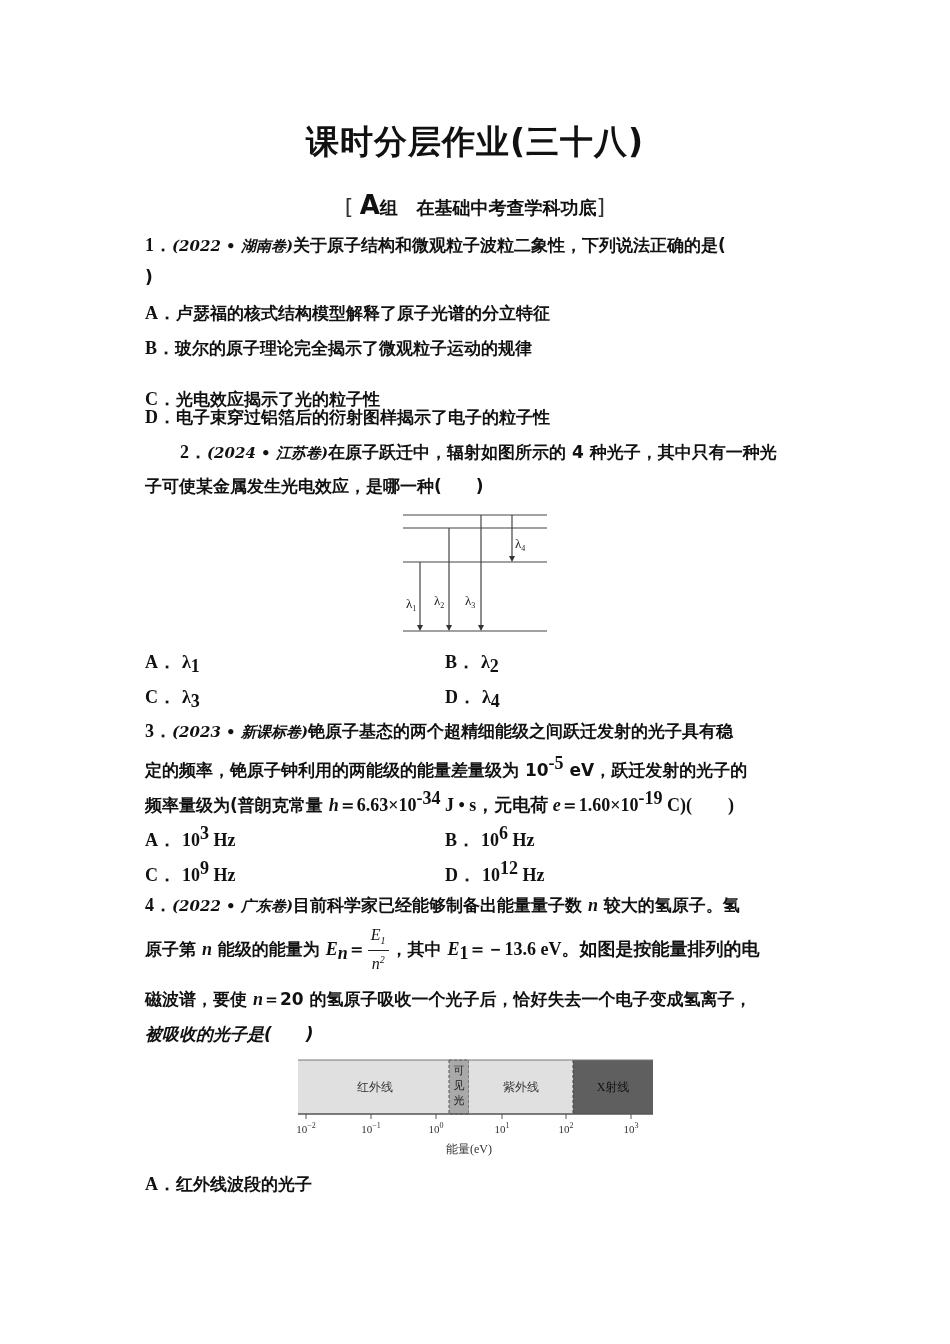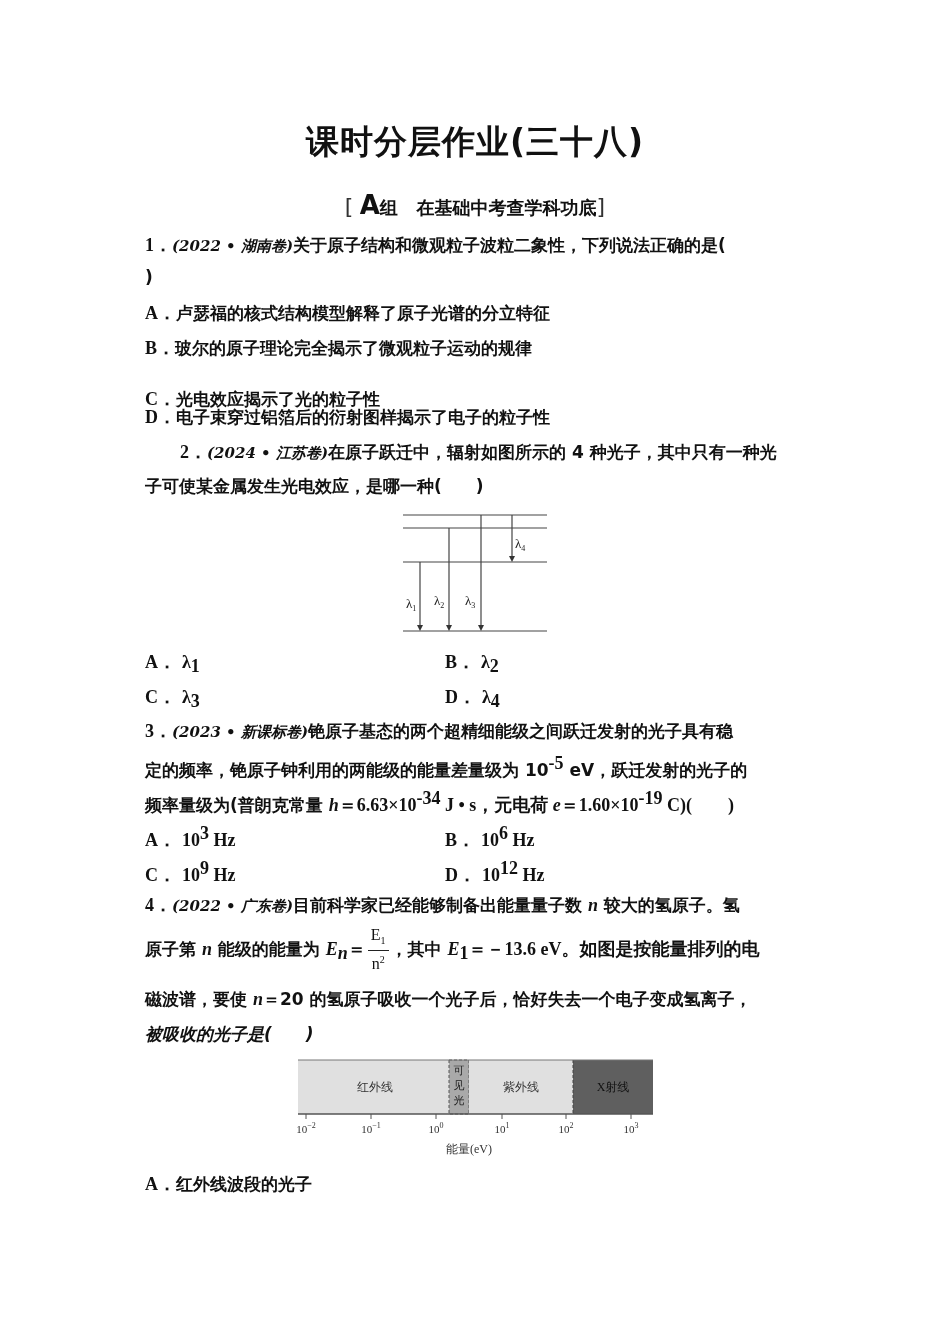--- a/index.html
+++ b/index.html
@@ -12,21 +12,21 @@
   .group .br { font-weight:normal; font-size:22px; color:#333; }
   .group .A { font-size:26px; font-weight:900; }
   .line { position:absolute; left:145px; font-size:17px; font-weight:bold; white-space:nowrap;
           font-family:"DejaVu Sans", sans-serif; }
   .line .lat { font-family:"Liberation Serif", serif; font-weight:bold; font-size:18px; }
   .line i.lat { font-style:italic; }
   .src { font-family:"DejaVu Serif", serif; font-weight:bold; font-style:italic; font-size:15px;text-align:right; }
   sup, sub { font-size:10px; }
   .opt2 { position:absolute; left:445px; }
   .frac { display:inline-block; vertical-align:middle; text-align:center; font-family:"Liberation Serif", serif;
-          font-weight:normal; font-size:16px; line-height:18px; margin:0 2px; }
+          font-style:italic; font-weight:normal; font-size:16px; line-height:18px; margin:0 2px; }
   .frac .num { display:block; border-bottom:1px solid #222; padding:0 3px; }
   .frac .den { display:block; }
   svg text { font-family:"Liberation Serif", serif; }
 </style>
 </head>
 <body>
 
 <div class="title">课时分层作业(三十八)</div>
 <div class="group">
   <span class="br">[</span>

